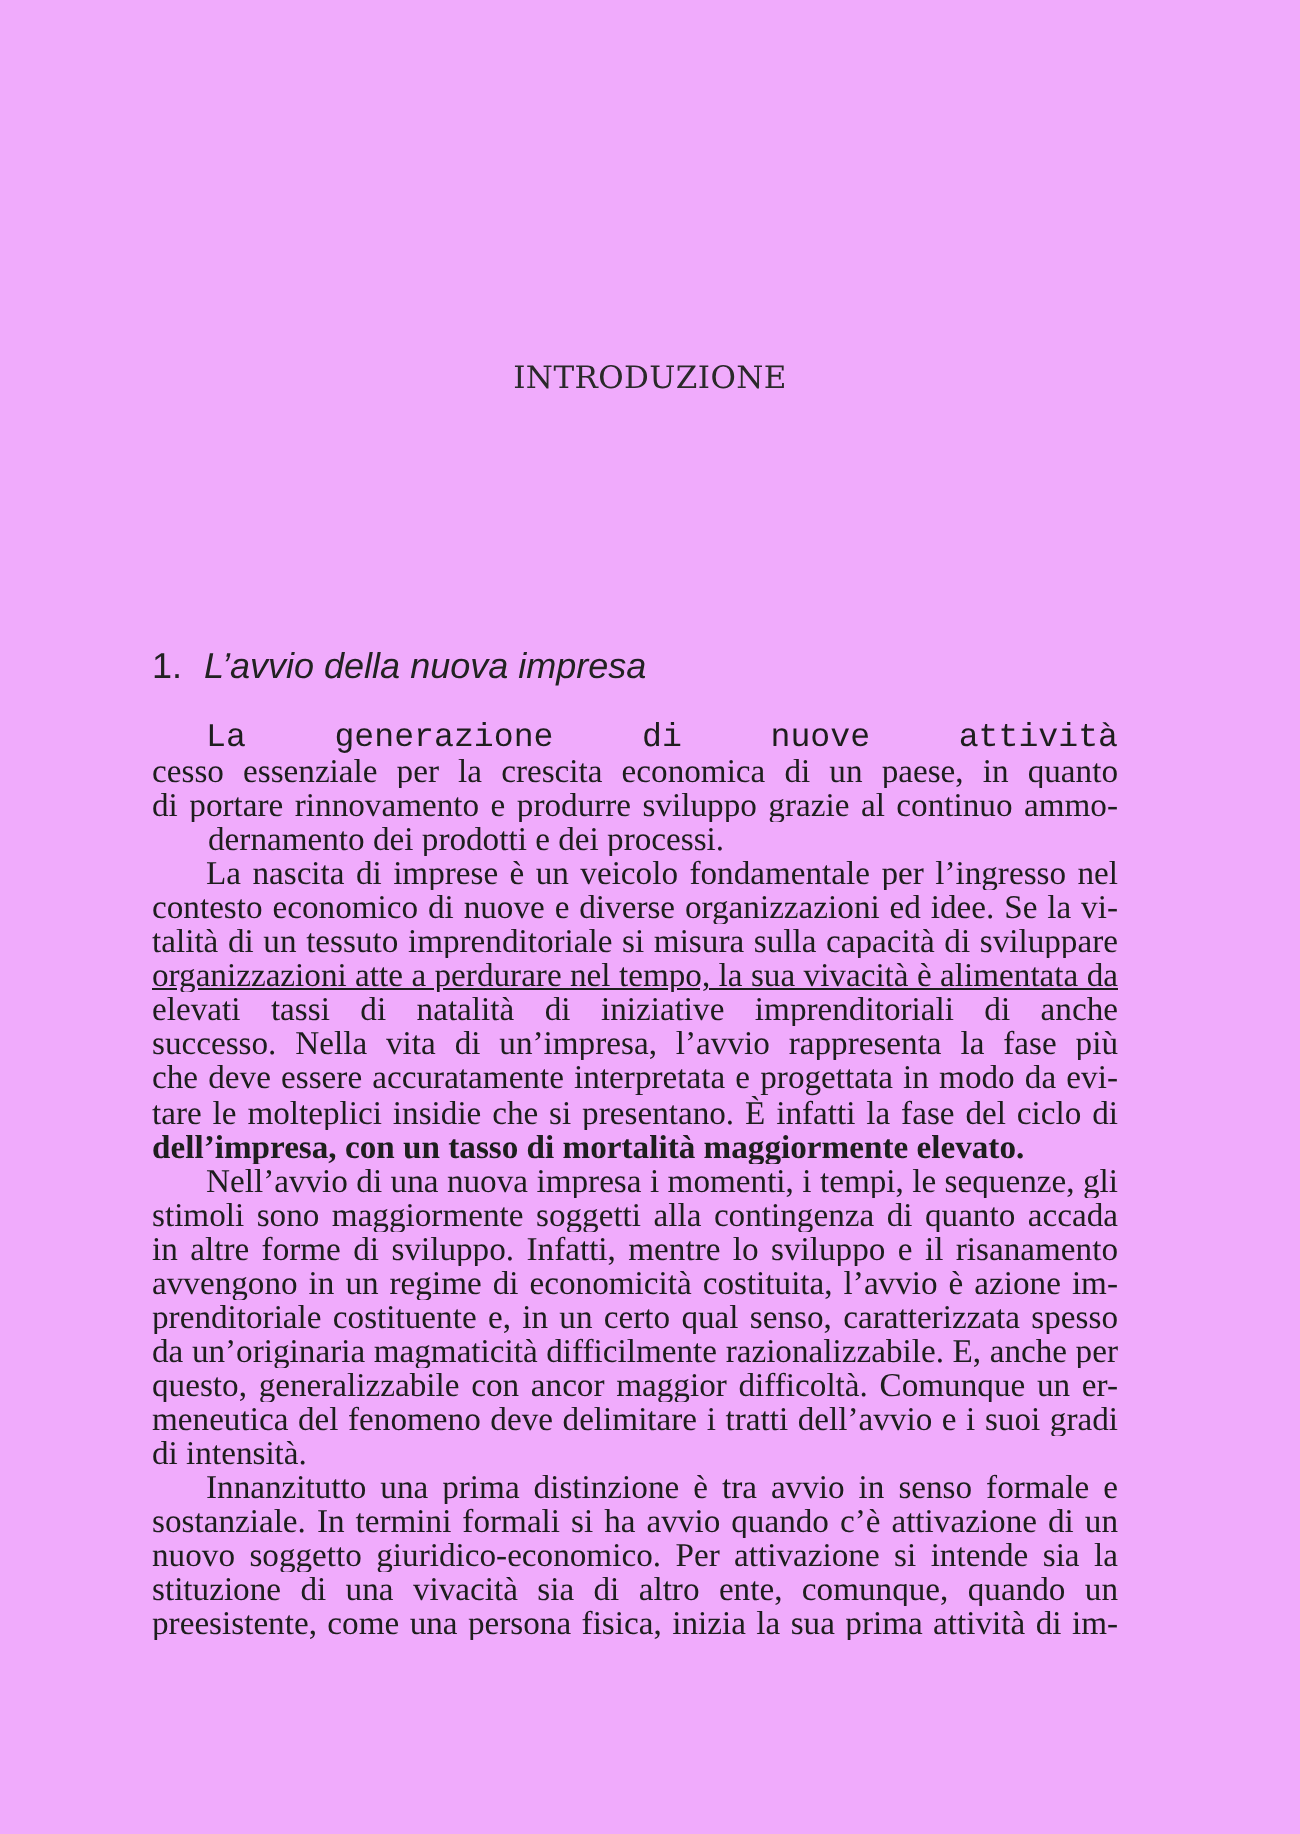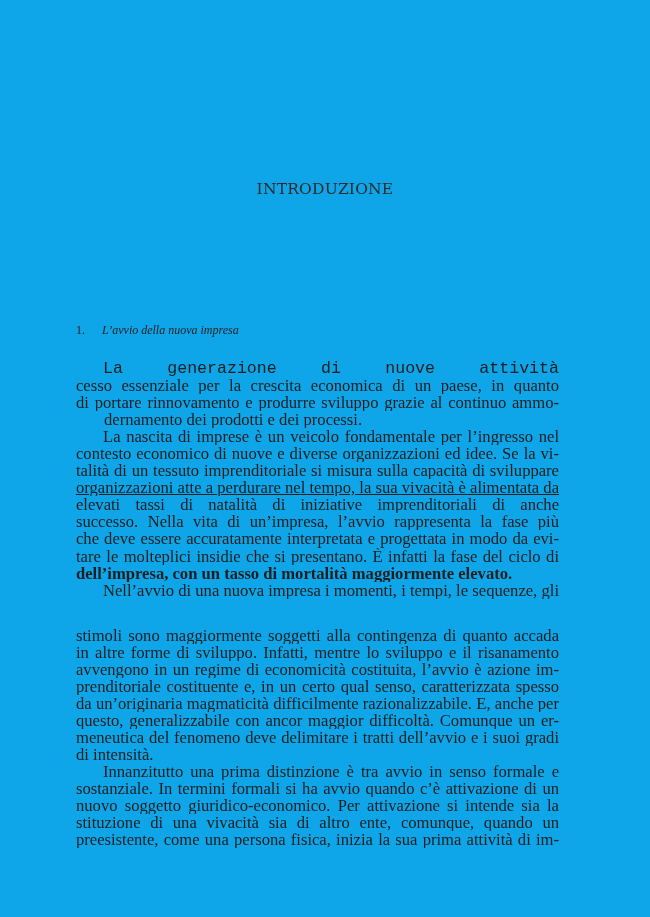--- a/index.html
+++ b/index.html
@@ -1,25 +1,25 @@
 <!DOCTYPE html>
 <html><head>
 <meta charset="utf-8">
 <style>
   html, body { margin: 0; padding: 0; background: #ffffff; }
   body { width: 650px; height: 917px; position: relative; overflow: hidden; }
-  .page { position: absolute; left: 0; top: 0; width: 650px; height: 917px; background: #0ea5e9; }
+  .page { position: absolute; left: 0; top: 0; width: 650px; height: 917px; background: #f0abfc; }
   .chapter-title {
     position: absolute; left: 0; width: 650px; top: 180px;
     text-align: center; font-family: "DejaVu Serif", "Liberation Serif", serif;
     font-size: 15.5px; color: #2a2a2a; letter-spacing: 0.2px;
   }
   .section-heading {
     position: absolute; left: 76px; top: 323px;
-    font-family: Liberation Serif, serif; font-size: 12px; color: #222;
+    font-family: Liberation Sans, sans-serif; font-size: 18px; color: #222;
   }
   .section-heading .num { display: inline-block; width: 26px; font-style: normal; }
   .section-heading .title { font-style: italic; }
   .body-text {
     position: absolute; left: 76px; top: 360px; width: 483px;
     font-family: "Liberation Serif", serif; font-size: 16.6px; color: #1e1e1e;
   }
   .line {
     display: block; height: 17.05px; line-height: 17px;
     white-space: nowrap; text-align: justify; text-align-last: justify;
@@ -55,21 +55,21 @@
       <span class="line" style="white-space: normal; word-break: keep-all; overflow: hidden; text-decoration: underline;">organizzazioni atte a perdurare nel tempo, la sua vivacità è alimentata da</span>
       <span class="line" style="white-space: normal; word-break: keep-all; overflow: hidden;">elevati tassi di natalità di iniziative imprenditoriali di anche momentaneo</span>
       <span class="line" style="white-space: normal; word-break: keep-all; overflow: hidden;">successo. Nella vita di un’impresa, l’avvio rappresenta la fase più delicata</span>
       <span class="line" style="white-space: normal; word-break: keep-all; overflow: hidden;">che deve essere accuratamente interpretata e progettata in modo da evi-</span>
       <span class="line" style="white-space: normal; word-break: keep-all; overflow: hidden;">tare le molteplici insidie che si presentano. È infatti la fase del ciclo di vita</span>
       <span class="line last" style="white-space: normal; word-break: keep-all; overflow: hidden; font-weight: bold;">dell’impresa, con un tasso di mortalità maggiormente elevato.</span>
     </div>
 
     <div>
       <span class="line indent" style="white-space: normal; word-break: keep-all; overflow: hidden;">Nell’avvio di una nuova impresa i momenti, i tempi, le sequenze, gli</span>
-      <span class="line" style="white-space: normal; word-break: keep-all; overflow: hidden; margin-top: 28px;">stimoli sono maggiormente soggetti alla contingenza di quanto accada</span>
+      <span class="line" style="white-space: normal; word-break: keep-all; overflow: hidden;">stimoli sono maggiormente soggetti alla contingenza di quanto accada</span>
       <span class="line" style="white-space: normal; word-break: keep-all; overflow: hidden;">in altre forme di sviluppo. Infatti, mentre lo sviluppo e il risanamento</span>
       <span class="line" style="white-space: normal; word-break: keep-all; overflow: hidden;">avvengono in un regime di economicità costituita, l’avvio è azione im-</span>
       <span class="line" style="white-space: normal; word-break: keep-all; overflow: hidden;">prenditoriale costituente e, in un certo qual senso, caratterizzata spesso</span>
       <span class="line" style="white-space: normal; word-break: keep-all; overflow: hidden;">da un’originaria magmaticità difficilmente razionalizzabile. E, anche per</span>
       <span class="line" style="white-space: normal; word-break: keep-all; overflow: hidden;">questo, generalizzabile con ancor maggior difficoltà. Comunque un er-</span>
       <span class="line" style="white-space: normal; word-break: keep-all; overflow: hidden;">meneutica del fenomeno deve delimitare i tratti dell’avvio e i suoi gradi</span>
       <span class="line last" style="white-space: normal; word-break: keep-all; overflow: hidden;">di intensità.</span>
     </div>
 
     <div>

